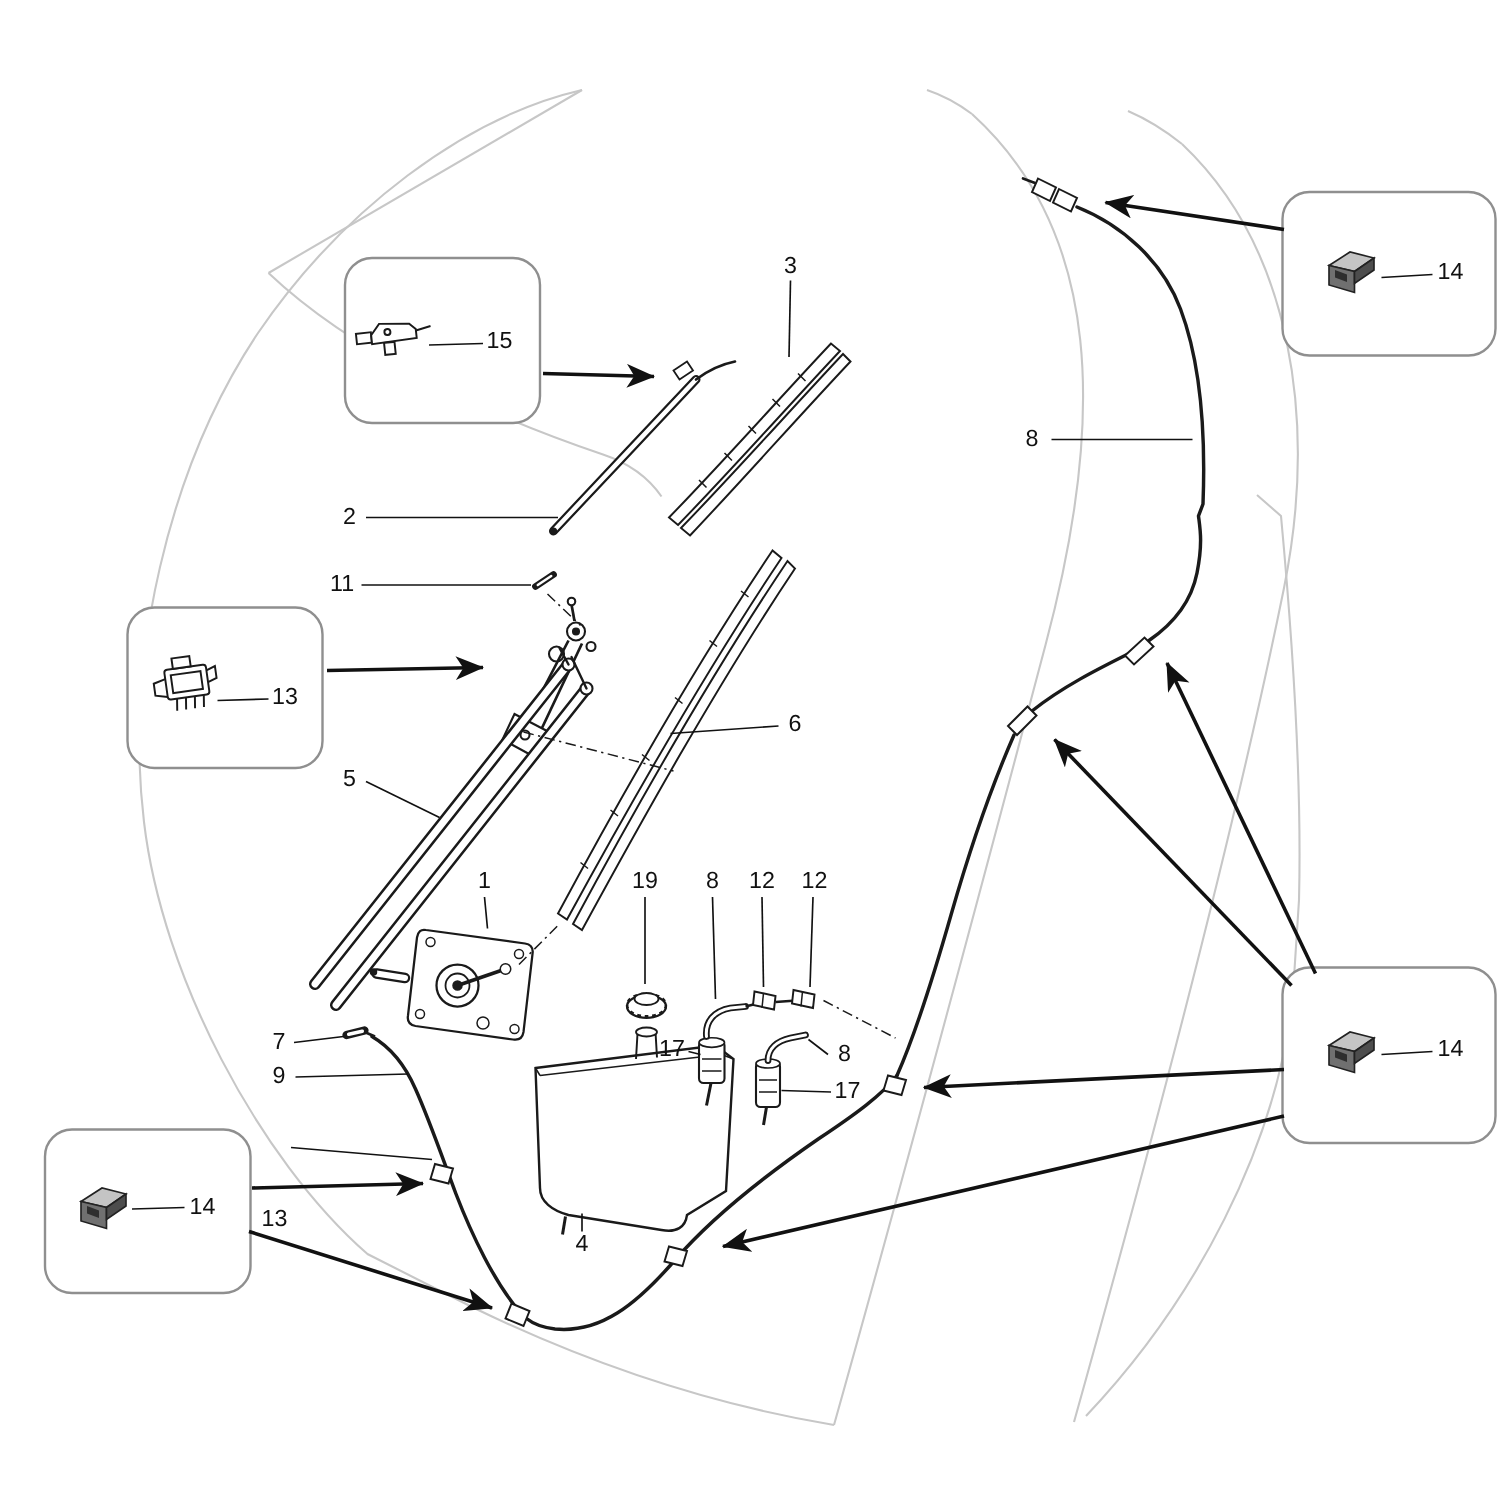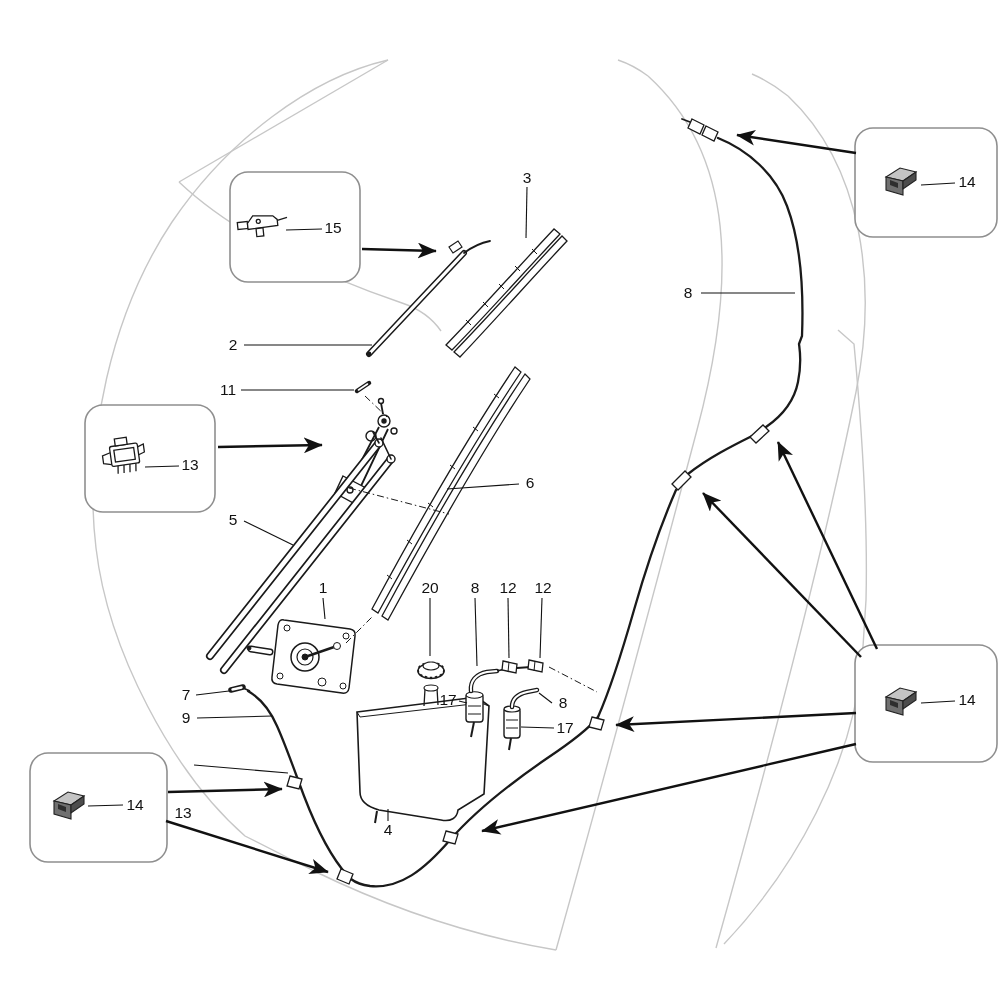--- a/index.html
+++ b/index.html
@@ -250,21 +250,21 @@
       <div class="part-label" style="left: 527px; top: 178px;">3</div>
       <div class="part-label" style="left: 333px; top: 228px;">15</div>
       <div class="part-label" style="left: 233px; top: 345px;">2</div>
       <div class="part-label" style="left: 688px; top: 293px;">8</div>
       <div class="part-label" style="left: 967px; top: 182px;">14</div>
       <div class="part-label" style="left: 228px; top: 390px;">11</div>
       <div class="part-label" style="left: 190px; top: 465px;">13</div>
       <div class="part-label" style="left: 530px; top: 483px;">6</div>
       <div class="part-label" style="left: 233px; top: 520px;">5</div>
       <div class="part-label" style="left: 323px; top: 588px;">1</div>
-      <div class="part-label" style="left: 430px; top: 588px;">20</div>
+      <div class="part-label" style="left: 430px; top: 588px;">19</div>
       <div class="part-label" style="left: 475px; top: 588px;">8</div>
       <div class="part-label" style="left: 508px; top: 588px;">12</div>
       <div class="part-label" style="left: 543px; top: 588px;">12</div>
       <div class="part-label" style="left: 186px; top: 695px;">7</div>
       <div class="part-label" style="left: 448px; top: 700px;">17</div>
       <div class="part-label" style="left: 563px; top: 703px;">8</div>
       <div class="part-label" style="left: 186px; top: 718px;">9</div>
       <div class="part-label" style="left: 565px; top: 728px;">17</div>
       <div class="part-label" style="left: 967px; top: 700px;">14</div>
       <div class="part-label" style="left: 183px; top: 765px; margin-top: 48px;">13</div>

